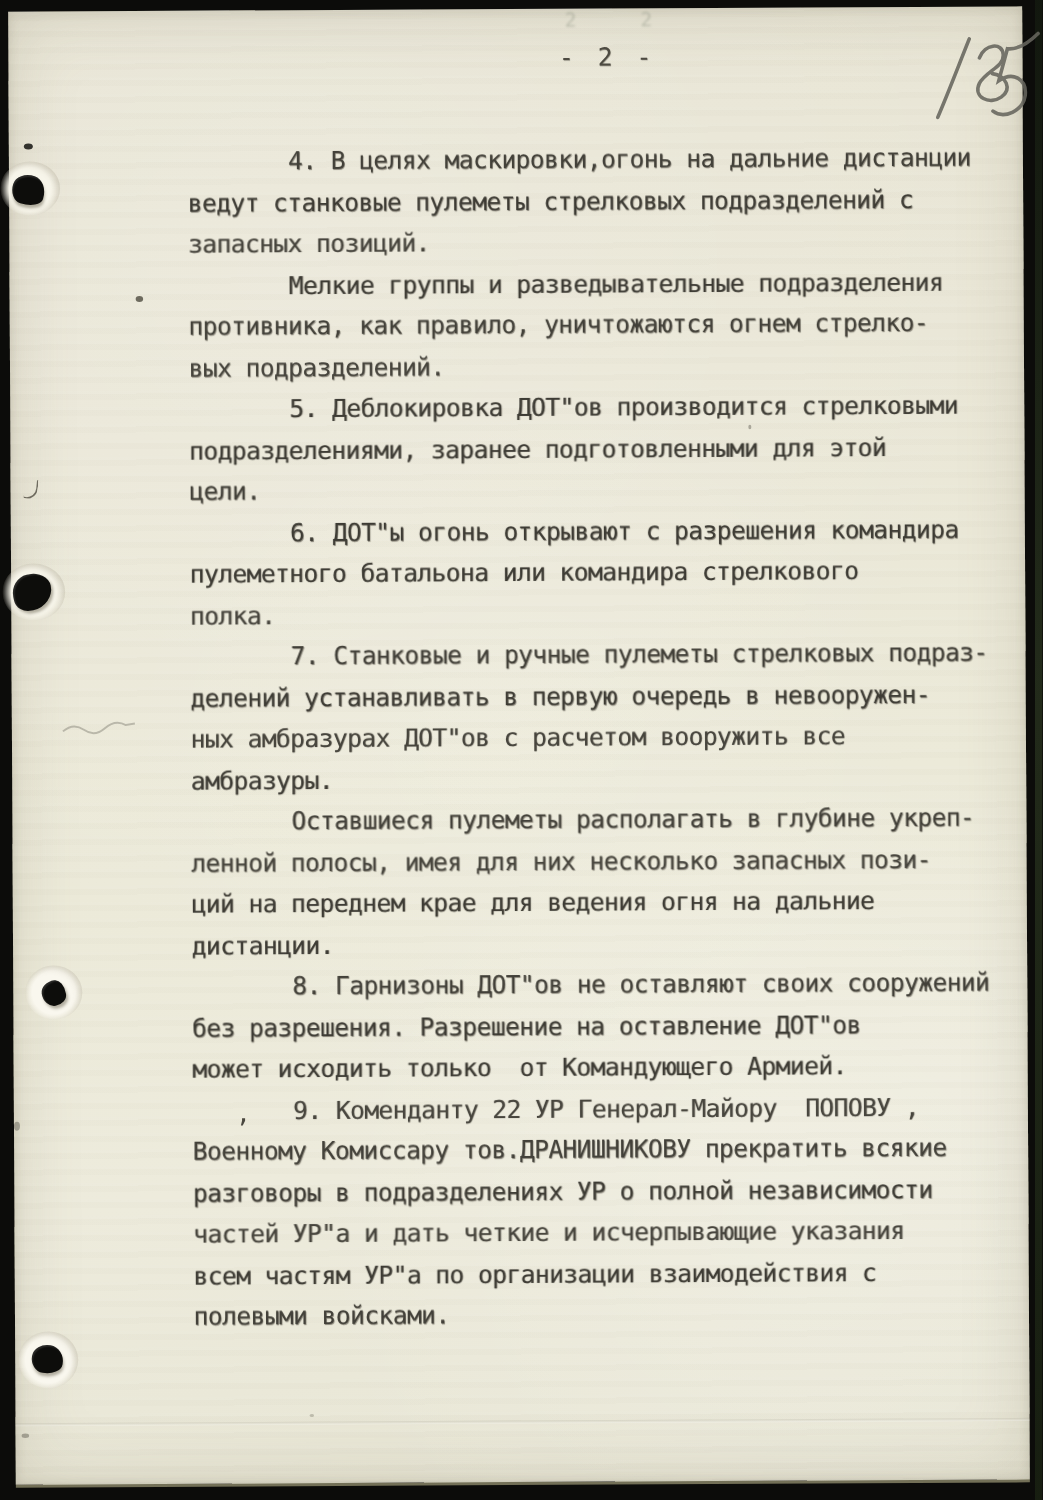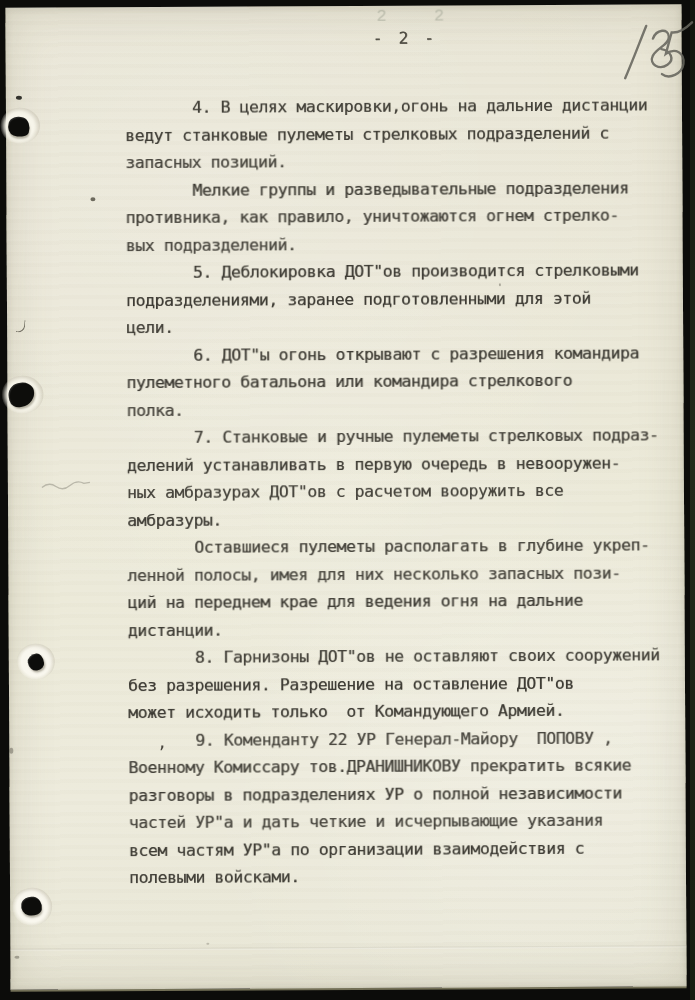--- a/index.html
+++ b/index.html
@@ -32,22 +32,22 @@
     pointer-events:none;
   }
   .pagenum{
     position:absolute;left:367px;top:23px;
     font-size:16.5px;letter-spacing:3px;color:#4d4a41;
     text-shadow:.4px .4px .5px rgba(60,55,45,.5);
     white-space:pre;
   }
   .ghost{
     position:absolute;left:371px;top:1px;
-    font-size:17px;letter-spacing:9px;color:#8e9484;opacity:.45;
-    filter:blur(.7px);white-space:pre;font-family:Liberation Mono, monospace;
+    font-size:13px;letter-spacing:9px;color:#8e9484;opacity:.45;
+    filter:blur(.7px);white-space:pre;
   }
   .folio{
     position:absolute;left:610px;top:14px;width:82px;height:66px;
     transform:rotate(-3deg);opacity:.88;
   }
   .folio path{fill:none;stroke:#67665e;stroke-width:2.4;stroke-linecap:round;}
   .textblock{
     position:absolute;left:119px;top:87px;width:560px;
     filter:blur(.18px);
   }

